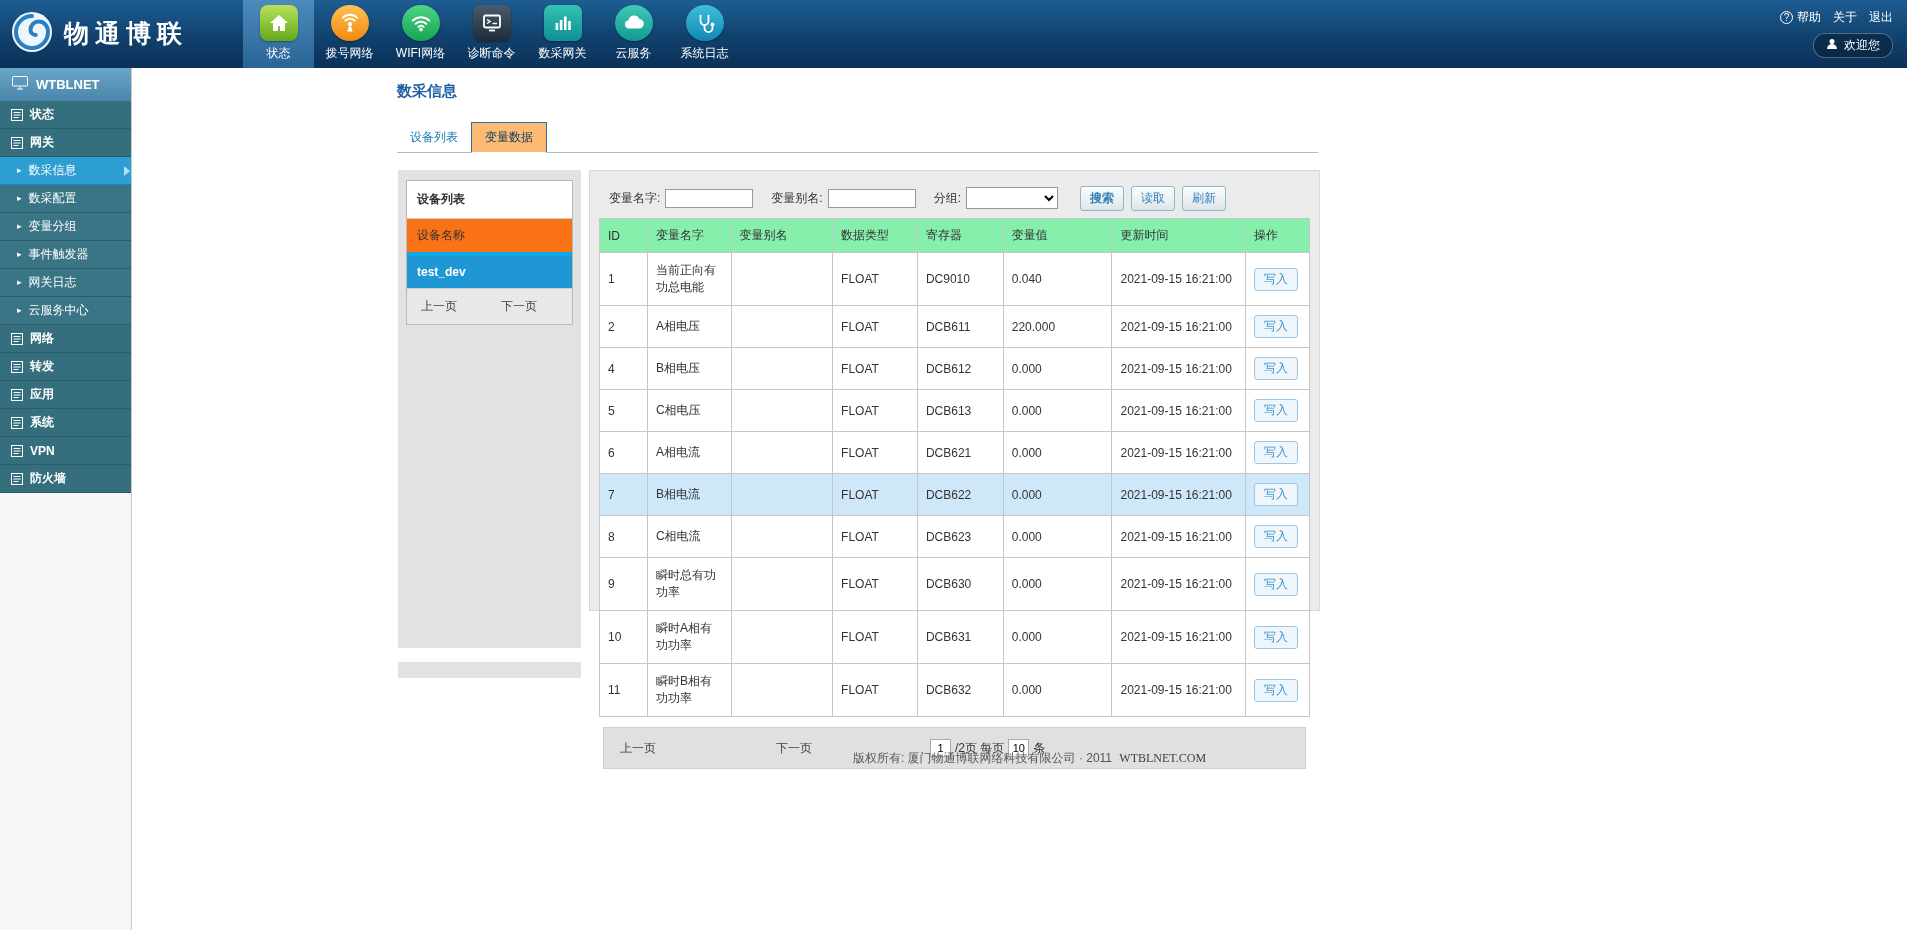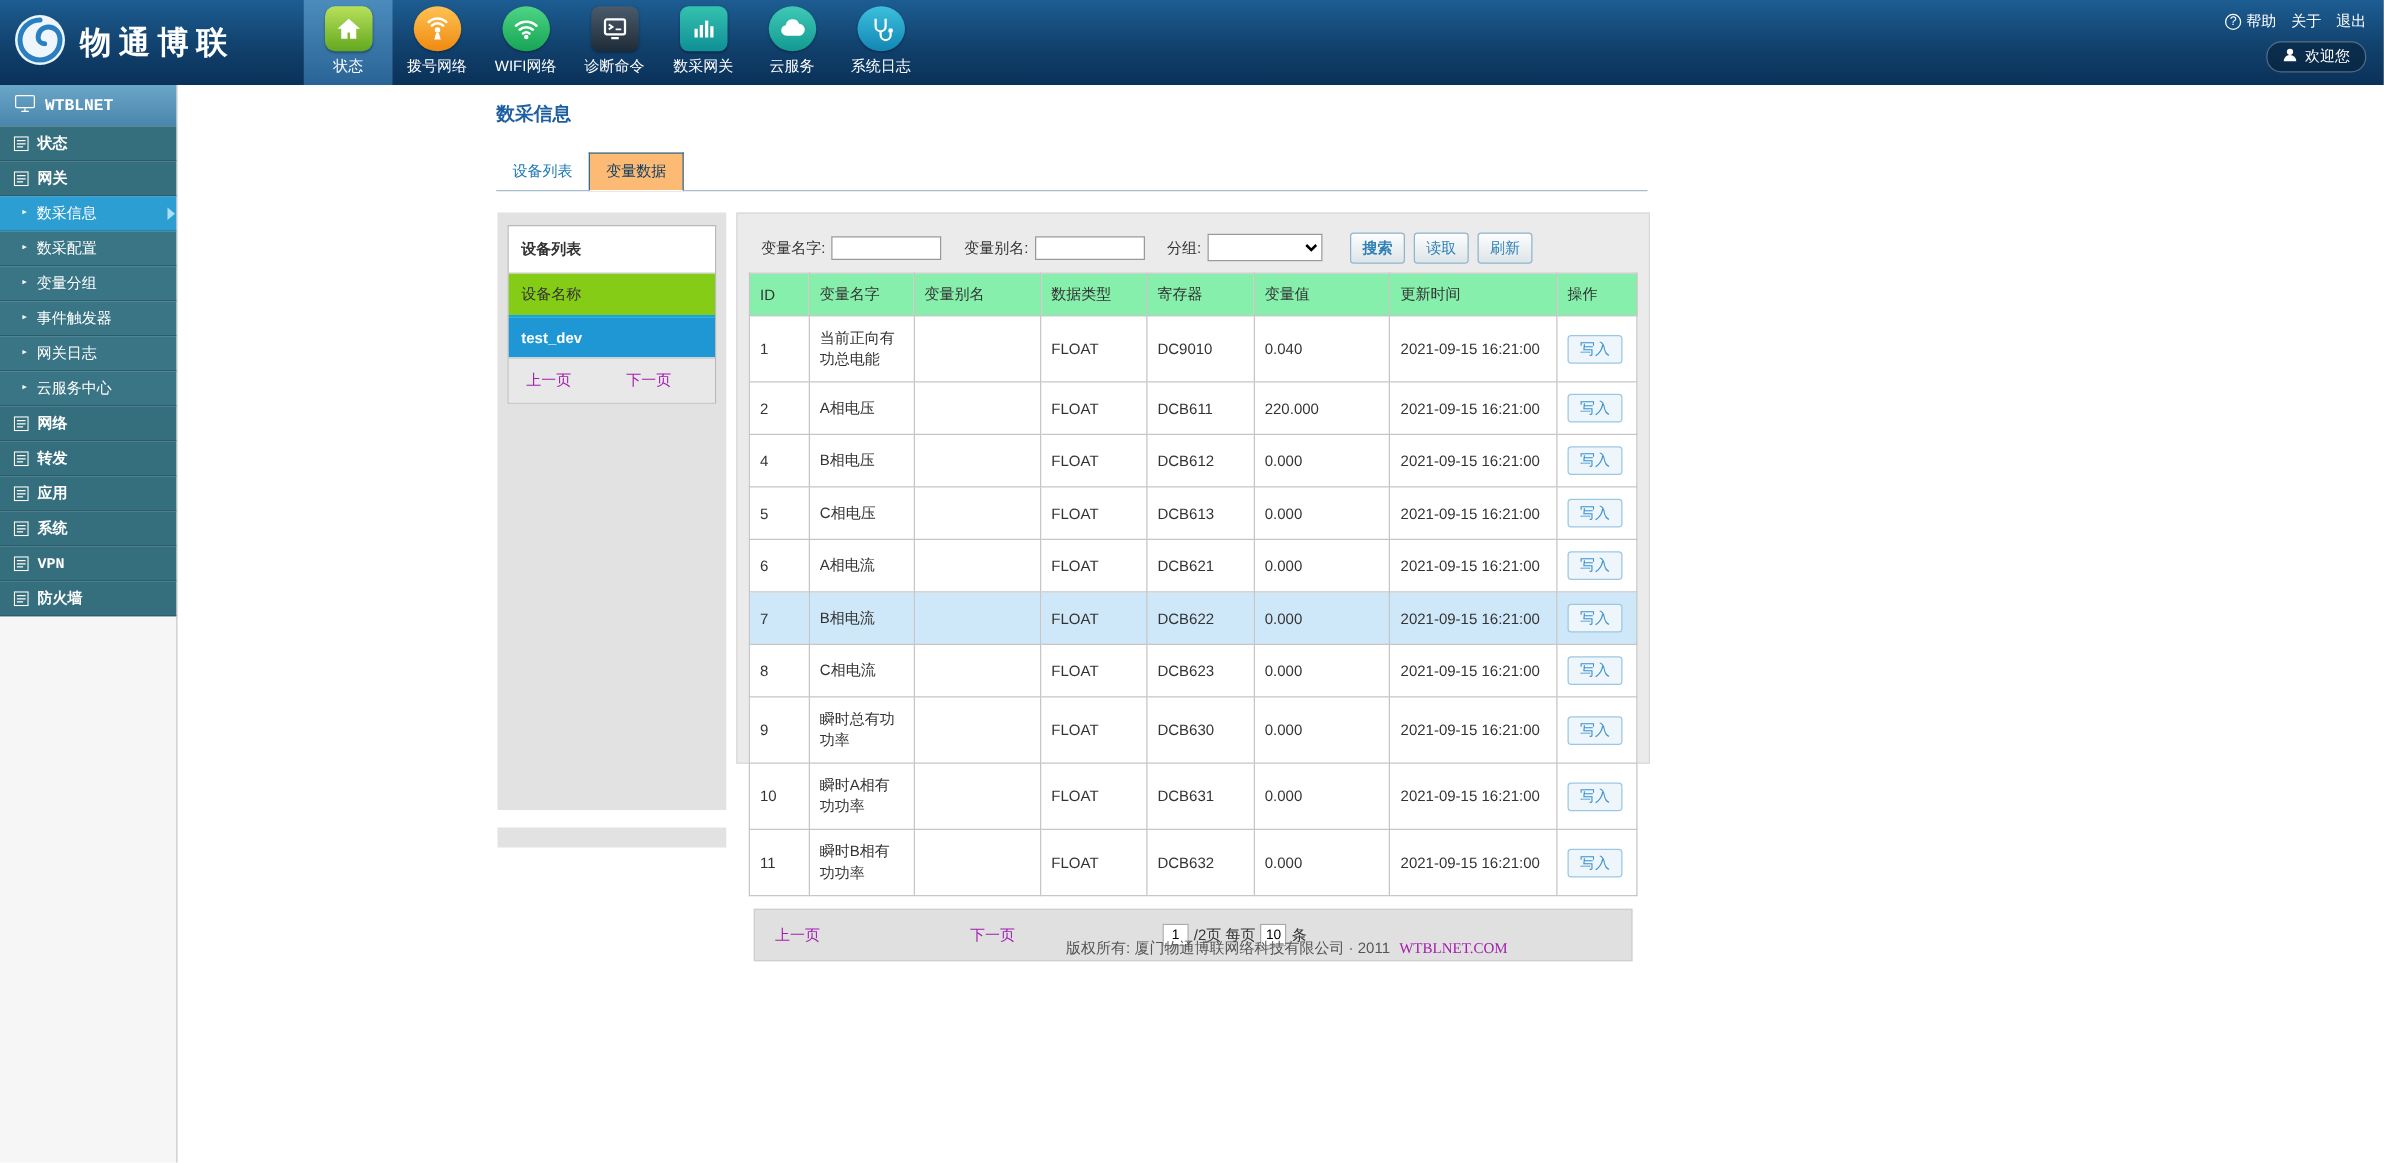--- a/index.html
+++ b/index.html
@@ -20,22 +20,22 @@
   .nav-label { color:#fff; font-size:12px; margin-top:4px; white-space:nowrap; }
   .top-links { position:absolute; right:14px; top:9px; display:flex; align-items:center; gap:12px; color:#fff; }
   .top-links .link-w { color:#fff; cursor:pointer; display:flex; align-items:center; gap:4px; }
   .qmark { display:inline-flex; width:13px; height:13px; border:1px solid #fff; border-radius:50%;
     align-items:center; justify-content:center; font-size:10px; }
   .welcome { position:absolute; right:14px; top:33px; background:rgba(5,25,45,.5);
     border:1px solid rgba(255,255,255,.3); border-radius:12px; padding:3px 12px; color:#fff;
     display:flex; align-items:center; gap:6px; cursor:pointer; }
 
   
-  .sidebar { position:absolute; left:0; top:68px; width:142px; bottom:0; background:#f6f6f6;
-    border-right:1px solid #c9c9c9;font-family:Liberation Mono, monospace; }
+  .sidebar { position:absolute; left:0; top:68px; width:132px; bottom:0; background:#f6f6f6;
+    border-right:1px solid #c9c9c9; }
   .sidebar-header { height:33px; background:linear-gradient(180deg,#6aa6c8,#4a85ab); color:#fff;
     font-weight:bold; font-size:13px; display:flex; align-items:center; gap:8px; padding-left:12px; }
   .side-item { position:relative; height:28px; display:flex; align-items:center; gap:7px;
     padding-left:11px; color:#fff; font-weight:bold; background:#356e7d;
     border-bottom:1px solid #2a5c6a; cursor:pointer; }
   .side-item.sub { background:#3a7586; font-weight:normal; padding-left:17px; }
   .side-item.sub .arrow { font-size:9px; line-height:1; }
   .side-item.sub.active { background:#2c9ed2; border-bottom-color:#2387b6; }
   .side-item.sub.active::after { content:""; position:absolute; right:1px; top:9px; width:0; height:0;
     border-top:5px solid transparent; border-bottom:5px solid transparent; border-left:6px solid #a9e1f8; }
@@ -47,25 +47,25 @@
   .tabs { position:absolute; left:245px; top:57px; width:921px; height:28px;
     border-bottom:1px solid #a9bcc9; display:flex; align-items:flex-end; }
   .tab { padding:6px 13px; color:#1a78b5; cursor:pointer; }
   .tab.active { background:#fdba74; border:1px solid #2f6f96; border-bottom:1px solid #fff;
     margin-bottom:-1px; color:#123f63; }
 
   
   .device-panel { position:absolute; left:246px; top:102px; width:183px; height:478px; background:#e2e2e2; }
   .device-box { margin:10px 8px; background:#fff; border:1px solid #b9b9b9; }
   .device-box-title { padding:10px; font-weight:bold; border-bottom:1px solid #ccc; }
-  .device-col-header { padding:8px 10px; background:#84cc16; border-bottom:2px solid #0ea5e9; }
+  .device-col-header { padding:8px 10px; background:#f97316; border-bottom:4px solid #0ea5e9; }
   .device-row { padding:9px 10px; cursor:pointer; }
   .device-row.selected { background:#1f97d5; color:#fff; font-weight:bold; }
   .device-pager { display:flex; gap:44px; padding:9px 14px; background:#e8e8e8; border-top:1px solid #ccc; }
-  .link { color:#a21caf; cursor:pointer; text-decoration:none; }
+  .link { color:#404040; cursor:pointer; text-decoration:none; }
   .device-strip { position:absolute; left:246px; top:594px; width:183px; height:16px; background:#e2e2e2; }
 
   
   .data-panel { position:absolute; left:437px; top:102px; width:731px; height:441px;
     background:#ebebeb; border:1px solid #d8d8d8; padding:9px; }
   .filter-bar { display:flex; align-items:center; height:36px; padding:0 10px; gap:5px; }
   .f-label { white-space:nowrap; }
   .f-label.m { margin-left:13px; }
   .f-input { width:88px; height:19px; border:1px solid #999; background:#fff; padding:0 4px; }
   .f-select { width:92px; height:22px; border:1px solid #999; background:#fff; }

